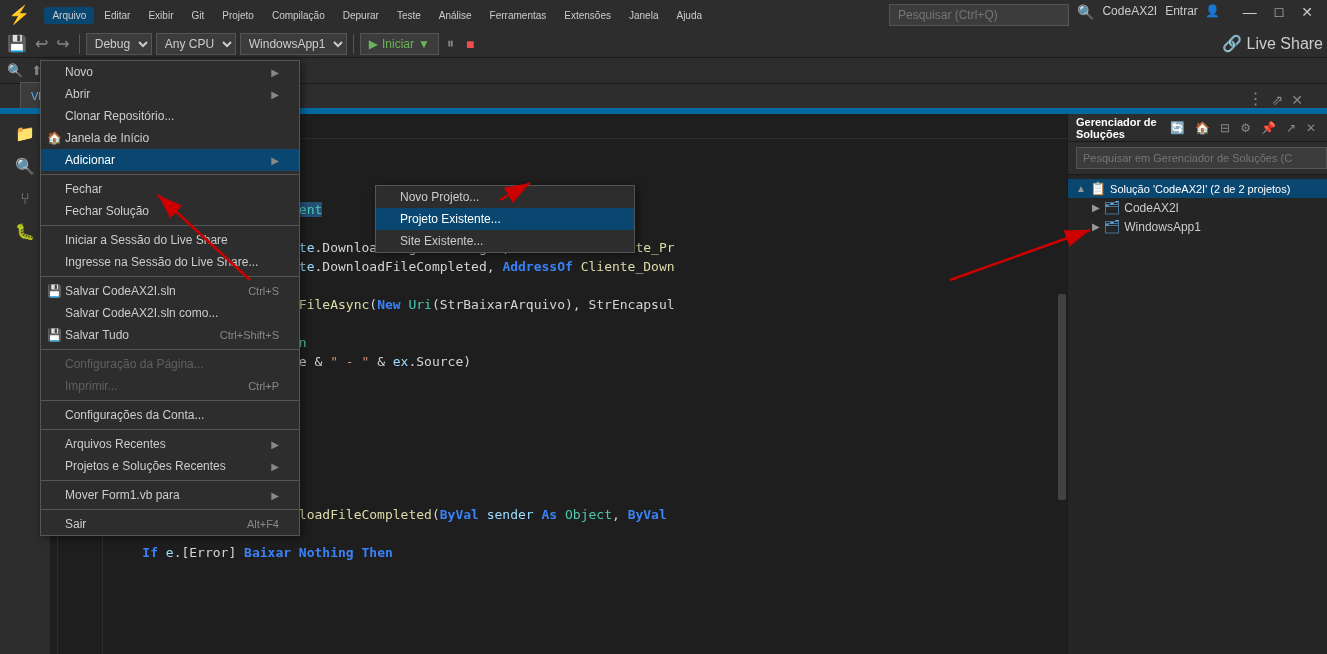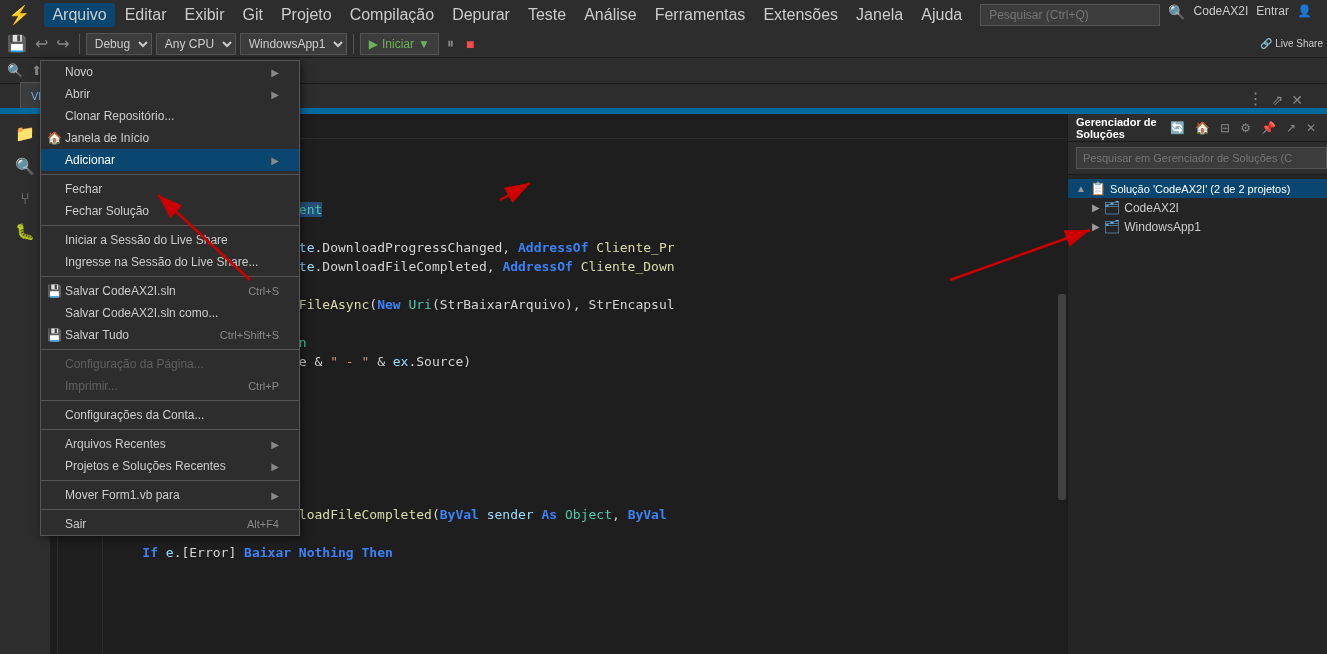--- a/index.html
+++ b/index.html
@@ -31,21 +31,21 @@
     }
     .menu-bar {
       display: flex;
       align-items: center;
       gap: 2px;
     }
     .menu-item {
       padding: 3px 8px;
       cursor: pointer;
       color: #cccccc;
-      font-size: 16px;
+      font-size: 10px;
       border-radius: 3px;
     }
     .menu-item:hover, .menu-item.active {
       background: #094771;
     }
     .menu-item.active {
       background: #094771;
     }
     .title-bar-right {
       margin-left: auto;
@@ -419,21 +419,21 @@
     <option>WindowsApp1</option>
   </select>
   <div class="toolbar-separator"></div>
   <button class="toolbar-btn green">
     <span>▶</span>
     <span>Iniciar</span>
     <span>▼</span>
   </button>
   <span style="color:#888; cursor:pointer; font-size:14px; padding:0 4px;">⏸</span>
   <span style="color:#f14c4c; cursor:pointer; font-size:14px; padding:0 4px;">■</span>
-  <span style="margin-left:auto; color:#ccc; font-size:10px; cursor:pointer;text-align:right;">🔗 Live Share</span>
+  <span style="margin-left:auto; color:#ccc; font-size:16px; cursor:pointer;text-align:right;">🔗 Live Share</span>
 </div>
 
 <div class="toolbar2">
   <span style="cursor:pointer; color:#888; padding:0 3px;">🔍</span>
   <span style="cursor:pointer; color:#888; padding:0 3px;">⬆</span>
   <span style="cursor:pointer; color:#888; padding:0 3px;">⬇</span>
   <span style="cursor:pointer; color:#888; padding:0 3px;">🔄</span>
   <span style="cursor:pointer; color:#888; padding:0 3px;">🔧</span>
   <span style="cursor:pointer; color:#888; padding:0 3px;">📋</span>
   <span style="cursor:pointer; color:#888; padding:0 3px;">⚙</span>
@@ -631,20 +631,31 @@
       <span>Mover Form1.vb para</span>
       <span class="dropdown-arrow">▶</span>
     </div>
     <div class="dropdown-separator"></div>
     <div class="dropdown-item">
       <span>Sair</span>
       <span class="dropdown-shortcut">Alt+F4</span>
     </div>
   </div>
 
+  <div class="menu-dropdown adicionar" style="top: 155px; left: 375px;">
+    <div class="dropdown-item">
+      <span>Novo Projeto...</span>
+    </div>
+    <div class="dropdown-item active-hover">
+      <span>Projeto Existente...</span>
+    </div>
+    <div class="dropdown-item">
+      <span>Site Existente...</span>
+    </div>
+  </div>
 
 </div>
 
 <svg style="position:absolute; top:0; left:0; width:1327px; height:654px; pointer-events:none; z-index:400;">
 
   <defs>
     <marker id="arrowhead" markerWidth="10" markerHeight="7" refX="10" refY="3.5" orient="auto">
       <polygon points="0 0, 10 3.5, 0 7" fill="#cc0000"></polygon>
     </marker>
   </defs>

